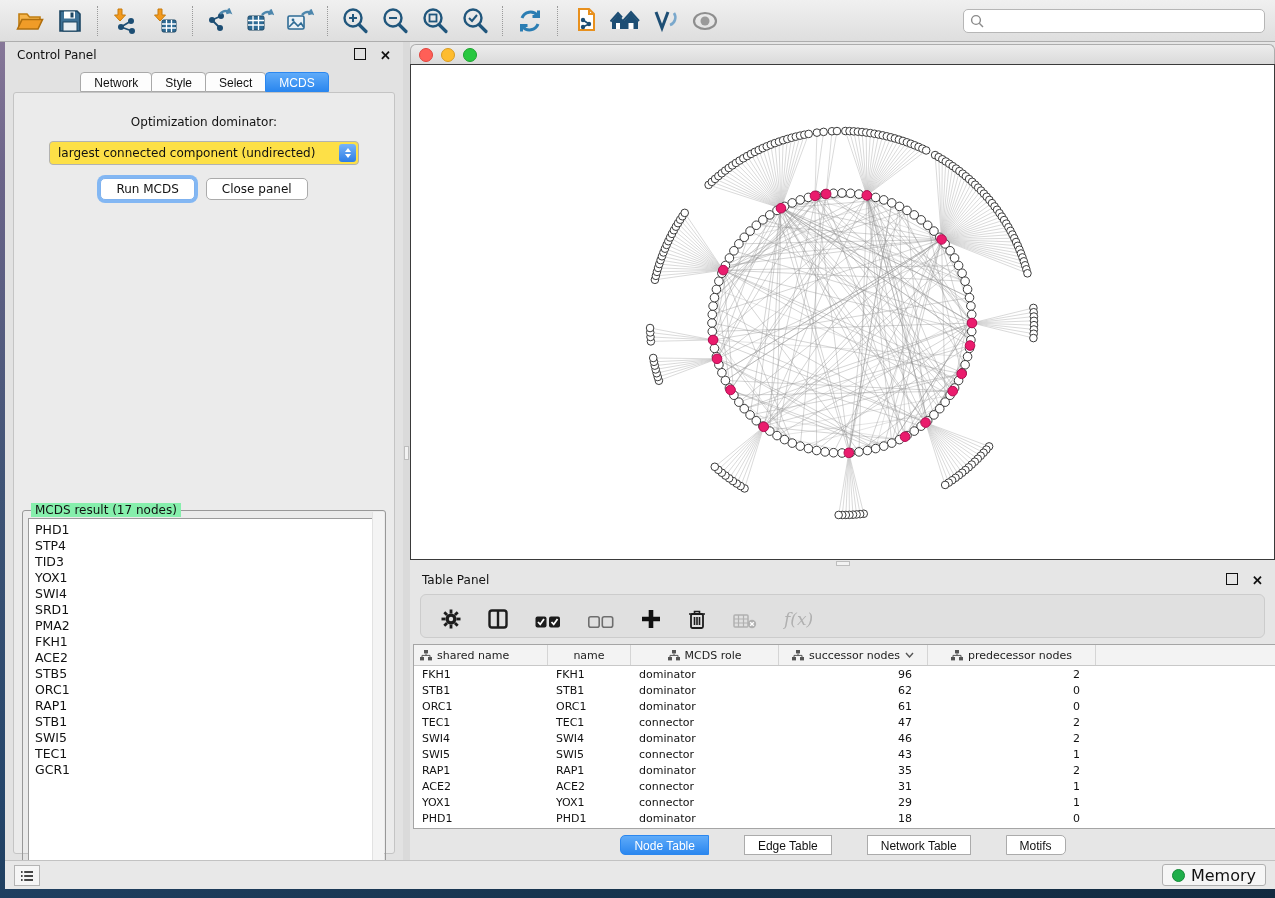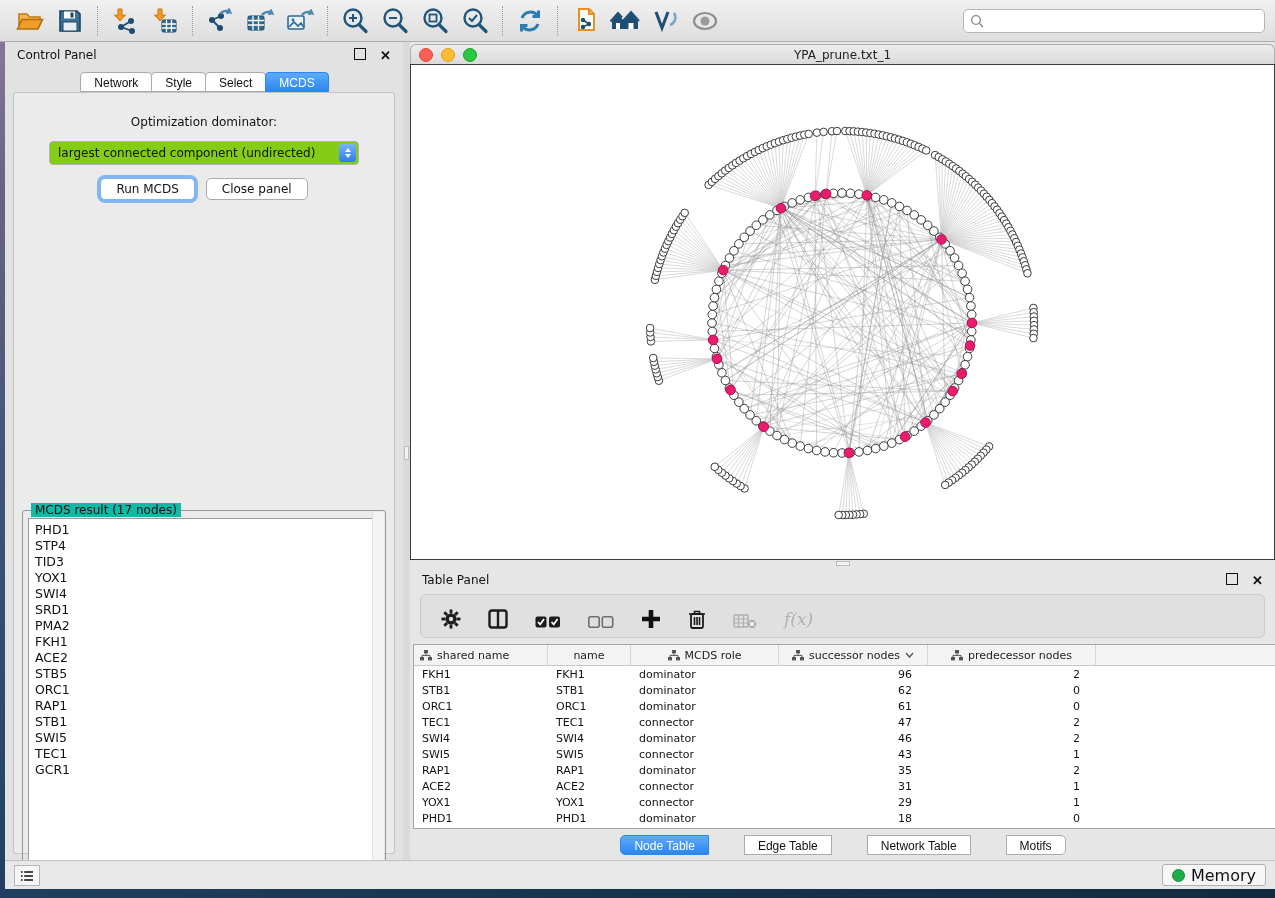--- a/index.html
+++ b/index.html
@@ -26,31 +26,31 @@
   .wbtn{background:none;border:none;padding:0;margin-left:14px;font-size:12px;color:#111;line-height:1;}
   .float-glyph{display:inline-block;width:10px;height:10px;border:1.6px solid #111;}
   .close-glyph{font-weight:bold;font-size:13px;color:#111;}
   .ctabs{position:absolute;left:0;top:30px;width:100%;display:flex;justify-content:center;z-index:2;}
   .ctab{height:20px;line-height:20px;padding:0 13px;font-size:12px;background:#fdfdfd;color:#111;
     border:1px solid #a9a9a9;border-radius:4px 4px 0 0;margin-right:-1px;}
   .ctab.sel{background:linear-gradient(#5fabf9,#2b87ef);color:#fff;border-color:#2b87ef;}
   .cbody{position:absolute;left:8px;top:50px;width:380px;height:760px;background:#ebebeb;border:1px solid #c4c4c4;border-radius:3px;}
   .optlabel{text-align:center;font-size:12px;margin-top:22px;color:#111;}
   .selectrow{display:flex;justify-content:center;margin-top:12px;}
-  .select{width:308px;height:22px;background:#84cc16;border:1px solid #b2b2b2;border-radius:4px;display:flex;align-items:center;font-size:12px;}
+  .select{width:308px;height:22px;background:#fde047;border:1px solid #b2b2b2;border-radius:4px;display:flex;align-items:center;font-size:12px;}
   .select .sval{flex:1;padding-left:8px;color:#111;white-space:nowrap;}
   .stepper{width:17px;height:18px;margin-right:2px;border-radius:3px;background:linear-gradient(#79b4f8,#2d7de6);
     display:flex;flex-direction:column;align-items:center;justify-content:center;gap:2px;}
   .stepper .up{width:0;height:0;border-left:3.5px solid transparent;border-right:3.5px solid transparent;border-bottom:4px solid #fff;}
   .stepper .dn{width:0;height:0;border-left:3.5px solid transparent;border-right:3.5px solid transparent;border-top:4px solid #fff;}
   .btnrow{display:flex;justify-content:center;gap:11px;margin-top:13px;}
   .btn{height:22px;padding:0 15px;background:#fff;border:1px solid #ababab;border-radius:5px;font-size:12px;color:#111;font-family:inherit;}
   .btn.focused{box-shadow:0 0 0 3px rgba(96,165,246,.75);border-color:#7fb2ef;}
   .groupbox{position:absolute;left:8px;top:417px;width:362px;height:366px;border:1px solid #989898;border-radius:3px;}
-  .gtitle{position:absolute;top:-8px;left:8px;background:#14b8a6;padding:0 4px;font-size:12px;color:#111;}
+  .gtitle{position:absolute;top:-8px;left:8px;background:#86efac;padding:0 4px;font-size:12px;color:#111;}
   .mcds-list{position:absolute;left:5px;top:7px;right:5px;bottom:5px;background:#fff;border:1px solid #9b9b9b;
     font-size:12.5px;line-height:16px;color:#111;padding:3px 0 0 6px;overflow:hidden;}
   .mcds-scroll{position:absolute;top:1px;bottom:1px;right:1px;width:11px;background:#f4f4f4;border-left:1px solid #e2e2e2;}
 
   .vsplit{position:absolute;left:398px;top:0;width:7px;height:818px;background:#dadada;}
   .vhandle{position:absolute;left:1px;top:404px;width:5px;height:14px;background:#f2f2f2;border:1px solid #bdbdbd;box-sizing:border-box;}
 
   
   .netwin{position:absolute;left:405px;top:2px;width:865px;height:516px;}
   .nettitle{position:relative;height:20px;background:linear-gradient(#ededed,#d9d9d9);
@@ -291,21 +291,20 @@
 
   <div class="vsplit">
       <div class="vhandle"></div>
     </div>
 
   <div class="netwin">
     <div class="nettitle">
       <span class="tl red"></span>
       <span class="tl yel"></span>
       <span class="tl grn"></span>
-      <span class="title">YPA_prune.txt_1</span>
     </div>
     <div class="netcanvas">
       <svg id="net-svg" width="863" height="494" viewBox="0 0 863 494">
           <g>
             <line x1="369.9686968378342" y1="143.2168129283395" x2="297.6255928718726" y2="119.88675833497894" stroke="#c7c7c7" stroke-opacity="0.95" stroke-width="0.7"></line>
             <line x1="369.9686968378342" y1="143.2168129283395" x2="300.812288577557" y2="116.87891796550485" stroke="#c7c7c7" stroke-opacity="0.95" stroke-width="0.7"></line>
             <line x1="369.9686968378342" y1="143.2168129283395" x2="304.0667979165121" y2="113.94458632584329" stroke="#c7c7c7" stroke-opacity="0.95" stroke-width="0.7"></line>
             <line x1="369.9686968378342" y1="143.2168129283395" x2="307.38742564346194" y2="111.08529188352398" stroke="#c7c7c7" stroke-opacity="0.95" stroke-width="0.7"></line>
             <line x1="369.9686968378342" y1="143.2168129283395" x2="310.7724420726438" y2="108.3025240198613" stroke="#c7c7c7" stroke-opacity="0.95" stroke-width="0.7"></line>
             <line x1="369.9686968378342" y1="143.2168129283395" x2="314.2200839787869" y2="105.59773225414784" stroke="#c7c7c7" stroke-opacity="0.95" stroke-width="0.7"></line>

